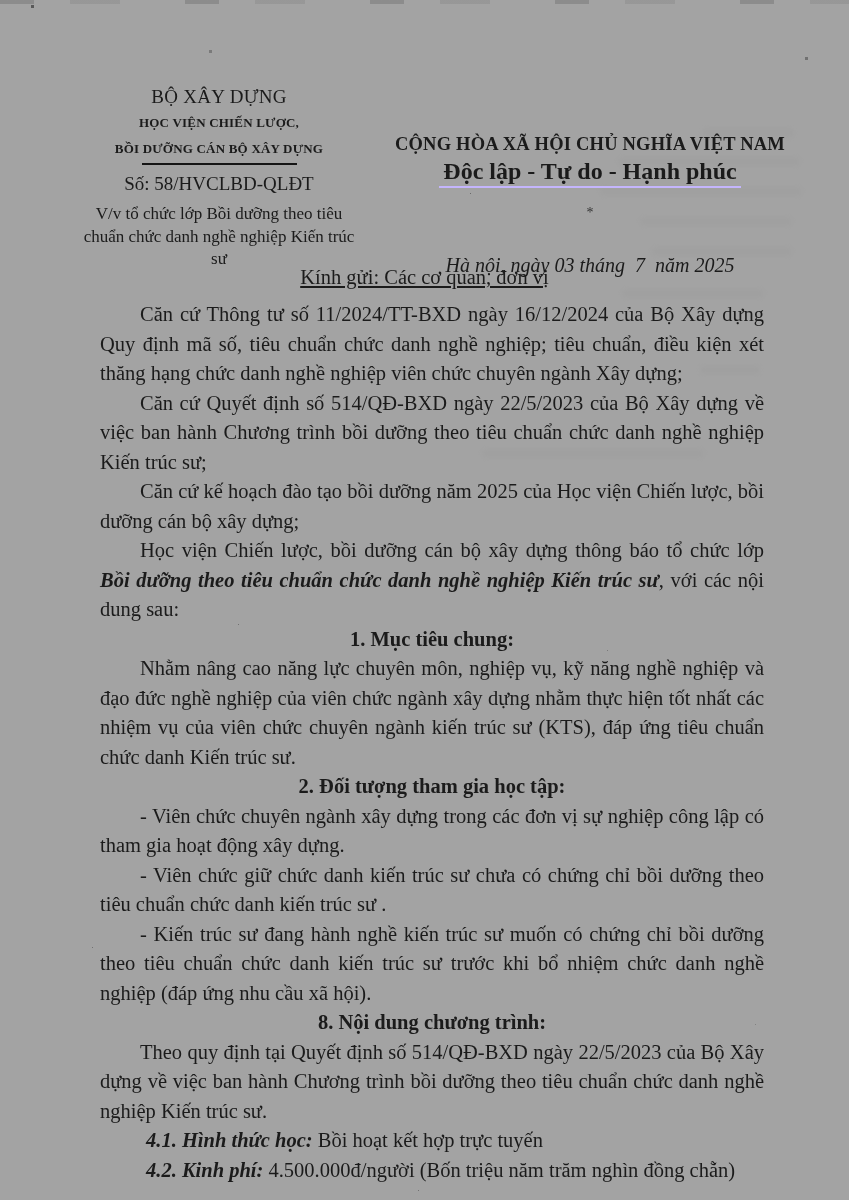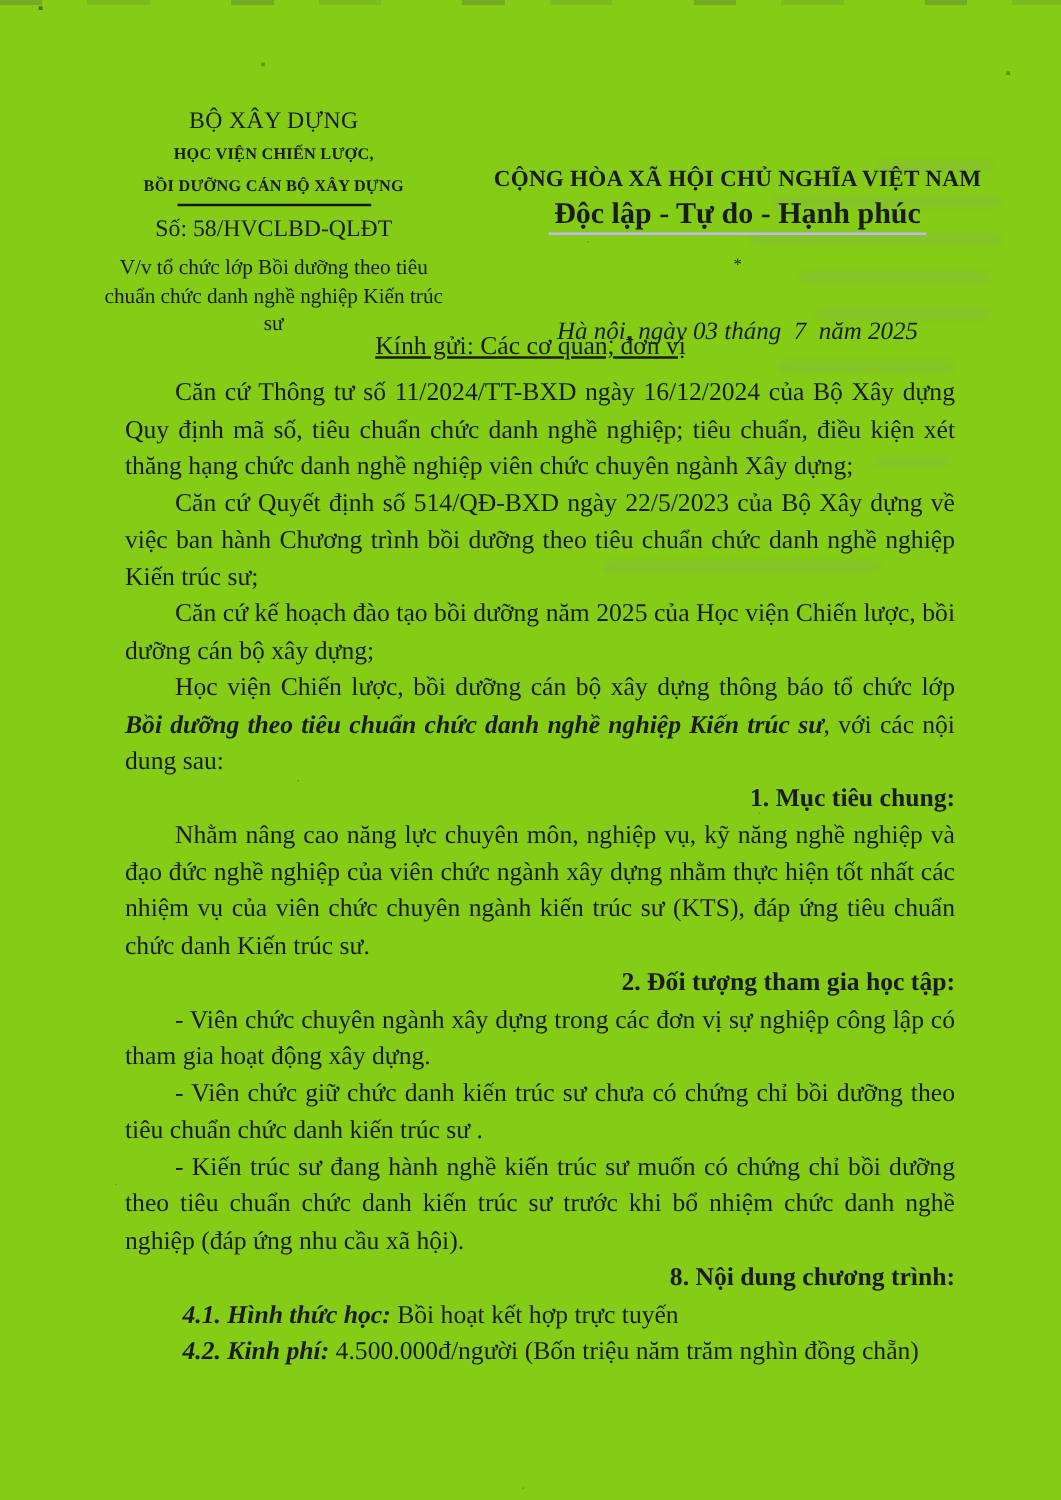--- a/index.html
+++ b/index.html
@@ -4,21 +4,21 @@
 <style>
   html,body{margin:0;padding:0;}
   body{
     width:849px;height:1200px;
     background:#ffffff;
     font-family:"Liberation Serif","DejaVu Serif",serif;
     color:#1b1b1b;
     overflow:hidden;
     position:relative;
   }
-  .page{position:absolute;inset:0;background:#84cc16;}
+  .page{position:absolute;inset:0;background:#a3a3a3;}
 
   
   .hdr-left{
     position:absolute;top:84px;left:58px;width:322px;
     text-align:center;line-height:26px;
   }
   .ministry{font-size:19px;letter-spacing:.3px;}
   .institute{font-weight:bold;font-size:13px;letter-spacing:.2px;}
   .org-underline{width:155px;margin:1px auto 6px auto;border-top:2px solid #151515;height:0;}
   .doc-number{font-size:19px;margin-top:2px;}
@@ -46,21 +46,21 @@
     text-align:center;font-size:20.5px;text-decoration:underline;
   }
 
   
   .body-text{
     position:absolute;top:300px;left:100px;width:664px;
     font-size:20.5px;line-height:29.5px;
   }
   .para{margin:0;}
   .p-body{text-indent:40px;text-align:justify;}
-  .p-head{font-weight:bold;text-align:right;text-indent:0;}
+  .p-head{font-weight:bold;text-align:center;text-indent:0;}
   .p-sub{text-indent:46px;text-align:left;}
   .b{font-weight:bold;}
   .i{font-style:italic;text-align:right;}
 
   
   .top-edge{
     position:absolute;top:0;left:0;width:100%;height:4px;opacity:.45;
     background:repeating-linear-gradient(90deg,
       rgba(70,70,70,.55) 0 34px, transparent 34px 70px,
       rgba(90,90,90,.35) 70px 120px, transparent 120px 185px);
@@ -132,17 +132,18 @@
       <p class="para p-body"><span>Căn cứ Quyết định số 514/QĐ-BXD ngày 22/5/2023 của Bộ Xây dựng về việc ban hành Chương trình bồi dưỡng theo tiêu chuẩn chức danh nghề nghiệp Kiến trúc sư;</span></p>
       <p class="para p-body"><span>Căn cứ kế hoạch đào tạo bồi dưỡng năm 2025 của Học viện Chiến lược, bồi dưỡng cán bộ xây dựng;</span></p>
       <p class="para p-body"><span>Học viện Chiến lược, bồi dưỡng cán bộ xây dựng thông báo tổ chức lớp </span><span class="b i">Bồi dưỡng theo tiêu chuẩn chức danh nghề nghiệp Kiến trúc sư</span><span>, với các nội dung sau:</span></p>
       <p class="para p-head"><span>1. Mục tiêu chung:</span></p>
       <p class="para p-body"><span>Nhằm nâng cao năng lực chuyên môn, nghiệp vụ, kỹ năng nghề nghiệp và đạo đức nghề nghiệp của viên chức ngành xây dựng nhằm thực hiện tốt nhất các nhiệm vụ của viên chức chuyên ngành kiến trúc sư (KTS), đáp ứng tiêu chuẩn chức danh Kiến trúc sư.</span></p>
       <p class="para p-head"><span>2. Đối tượng tham gia học tập:</span></p>
       <p class="para p-body"><span>- Viên chức chuyên ngành xây dựng trong các đơn vị sự nghiệp công lập có tham gia hoạt động xây dựng.</span></p>
       <p class="para p-body"><span>- Viên chức giữ chức danh kiến trúc sư chưa có chứng chỉ bồi dưỡng theo tiêu chuẩn chức danh kiến trúc sư .</span></p>
       <p class="para p-body"><span>- Kiến trúc sư đang hành nghề kiến trúc sư muốn có chứng chỉ bồi dưỡng theo tiêu chuẩn chức danh kiến trúc sư trước khi bổ nhiệm chức danh nghề nghiệp (đáp ứng nhu cầu xã hội).</span></p>
       <p class="para p-head"><span>8. Nội dung chương trình:</span></p>
+      <p class="para p-body"><span>Theo quy định tại Quyết định số 514/QĐ-BXD ngày 22/5/2023 của Bộ Xây dựng về việc ban hành Chương trình bồi dưỡng theo tiêu chuẩn chức danh nghề nghiệp Kiến trúc sư.</span></p>
       <p class="para p-sub"><span class="b i">4.1. Hình thức học:</span><span> Bồi hoạt kết hợp trực tuyến</span></p>
       <p class="para p-sub"><span class="b i">4.2. Kinh phí:</span><span> 4.500.000đ/người (Bốn triệu năm trăm nghìn đồng chẵn)</span></p>
     </div>
 
 </div>
 
 </body></html>

